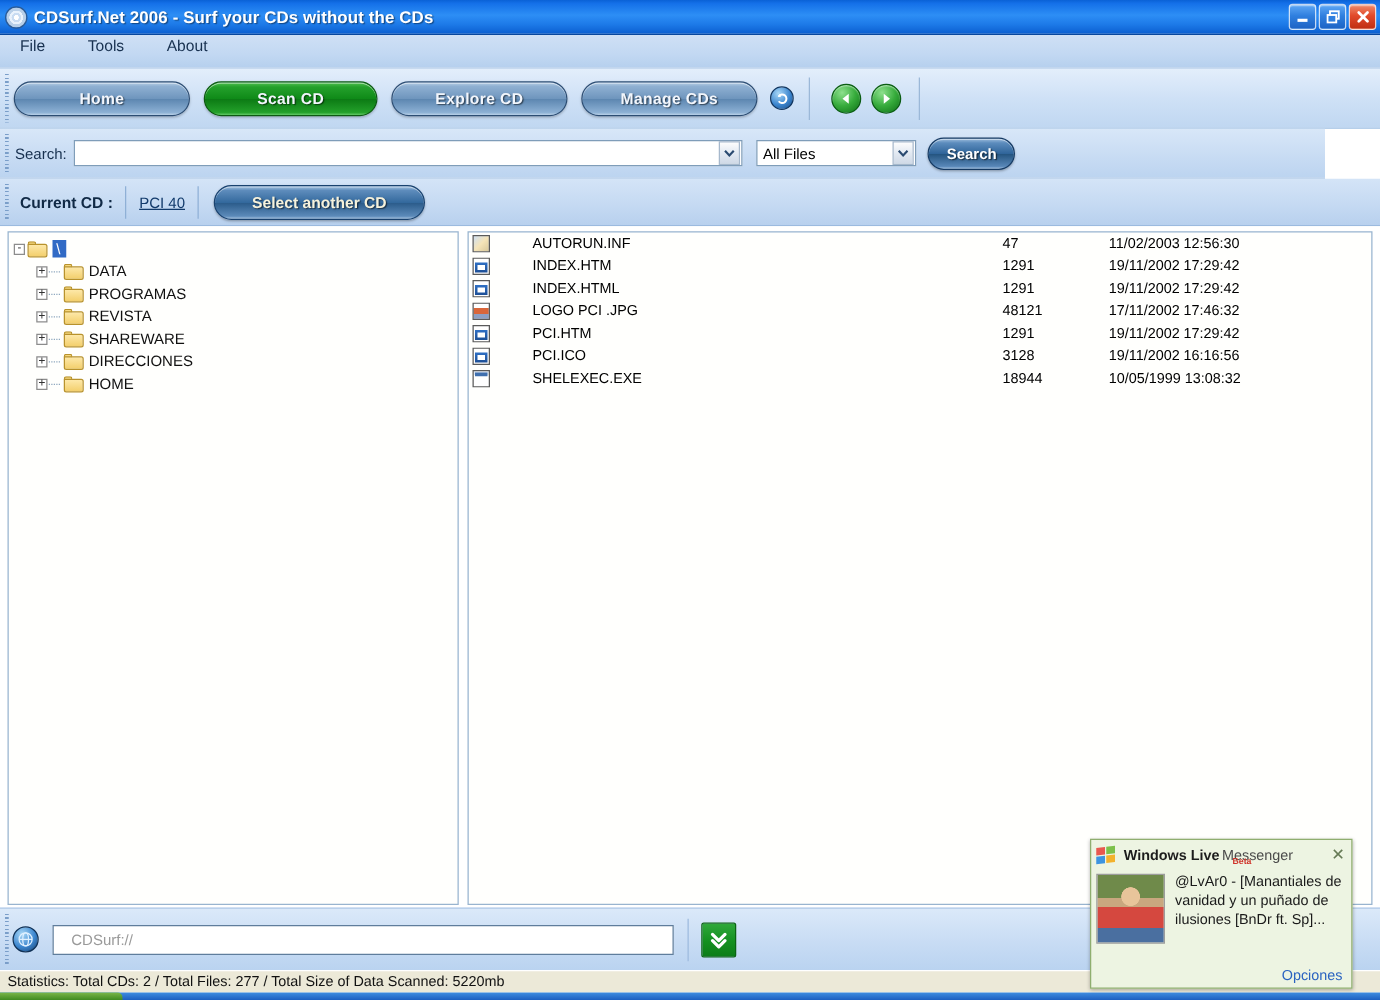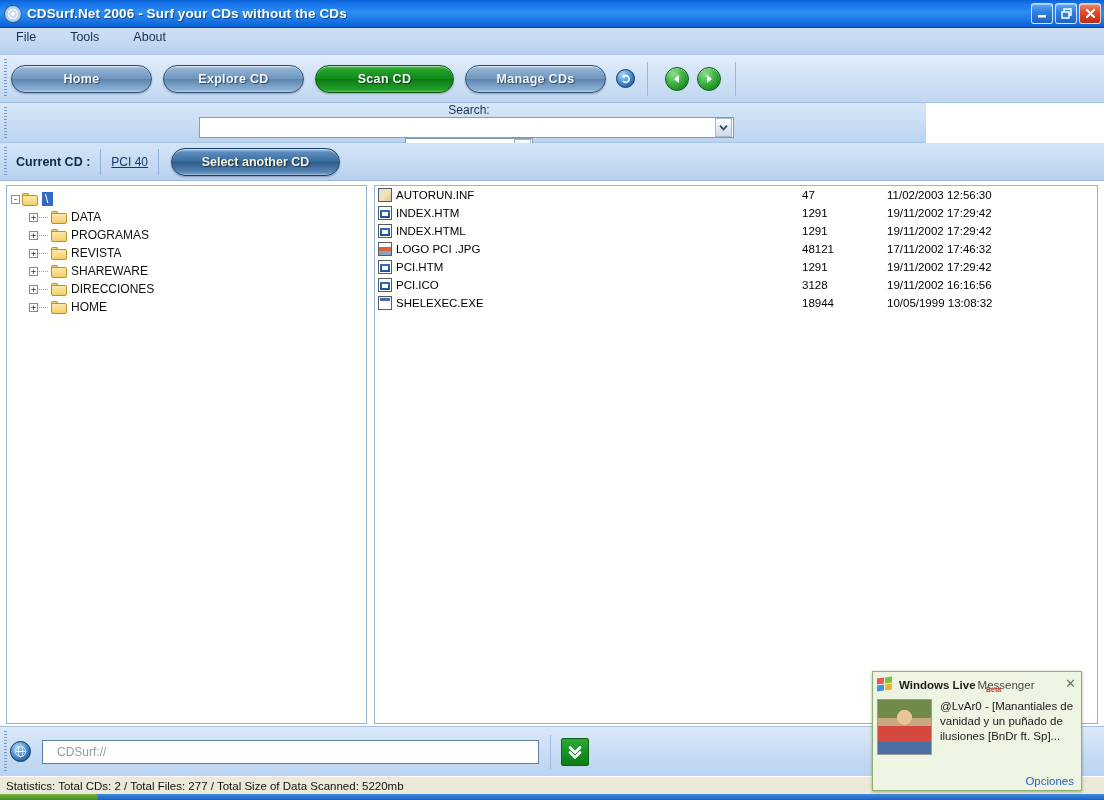--- a/index.html
+++ b/index.html
@@ -87,24 +87,24 @@
   .globe-ico {
     width: 19px; height: 19px; border-radius: 50%; margin-left: 10px;
     background: radial-gradient(circle at 35% 28%, #a9d8f7 0%, #3c86cf 55%, #1a4b86 100%);
     border: 1px solid #12365f;
     display: flex; align-items: center; justify-content: center;
     color: #fff; font-size: 10px; font-weight: bold;
   }
 
   
   .searchrow {
-    position: absolute; left: 0; top: 103px; width: 926px; height: 40px;
+    position: absolute; left: 0; top: 103px; width: 1060px; height: 40px;
     background: linear-gradient(to bottom, #d8e7f8, #c7dbf3 60%, #bcd4f0);
     border-bottom: 1px solid #a7c3e5;
-    display: flex; align-items: center; flex-direction: column;
+    display: flex; align-items: center;
   }
   .lbl { font-size: 12px; color: #17304f; }
   .combo {
     height: 21px; background: #fff; border: 1px solid #7f9db9;
     display: flex; align-items: center; position: relative;
   }
   .combo .val { font-size: 12px; color: #000; padding-left: 4px; flex: 1; overflow: hidden; white-space: nowrap; }
   .combo .arrowbox {
     width: 17px; height: 19px; margin-right: 1px;
     background: linear-gradient(to bottom, #fdfdfd, #e2e9f2 50%, #cfd9e6);
@@ -201,21 +201,21 @@
     content: ""; position: absolute; left: 3px; top: 5px; width: 6px; height: 4px;
     background: #ffffff; z-index: 2;
   }
   .fico.inf { background: linear-gradient(135deg, #cfe0f3 0%, #f5e4b8 50%, #d8c89a 100%); }
   .fico.jpg { background: linear-gradient(to bottom, #ffffff 0 30%, #d9663a 30% 70%, #8c9fc4 70% 100%); }
   .fico.exe { background: linear-gradient(to bottom, #dce7f5 0 28%, #ffffff 28% 100%); }
   .fico.exe::after {
     content: ""; position: absolute; left: 1px; top: 1px; right: 1px; height: 3px;
     background: #3f6fae;
   }
-  .ftext { font-size: 11.5px; color: #000; white-space: nowrap; }
+  .ftext { font-size: 11.5px; color: #000; white-space: nowrap; margin-left: 30px; }
   .fsize { width: 85px; font-size: 11.5px; color: #000; }
   .fdate { width: 200px; font-size: 11.5px; color: #000; }
 
   
   .addrbar {
     position: absolute; left: 0; top: 726px; width: 1104px; height: 50px;
     background: linear-gradient(to bottom, #dbe9f9, #c8dcf4 55%, #bad3f0);
     border-top: 1px solid #a5c2e5;
     display: flex; align-items: center;
   }
@@ -319,22 +319,22 @@
 
   <div class="menubar">
     <div class="menu-item">File</div>
     <div class="menu-item">Tools</div>
     <div class="menu-item">About</div>
   </div>
 
   <div class="toolbar">
     <div class="dotted-left"></div>
     <div class="tb-btn" style="width:141px">Home</div>
+    <div class="tb-btn green" style="width:139px">Scan CD</div>
     <div class="tb-btn" style="width:141px">Explore CD</div>
-    <div class="tb-btn green" style="width:139px">Scan CD</div>
     <div class="tb-btn" style="width:141px">Manage CDs</div>
     <div class="globe-ico">
       <svg width="12" height="12" viewBox="0 0 12 12">
         <path d="M3 4 A3.4 3.4 0 1 1 3 8" fill="none" stroke="#fff" stroke-width="1.6"></path>
         <path d="M3.6 2.2 L2.2 4.6 L4.9 4.4 Z" fill="#fff"></path>
       </svg>
     </div>
     <div class="tb-sep"></div>
     <div class="nav-circle">
       <svg width="14" height="14" viewBox="0 0 14 14">

